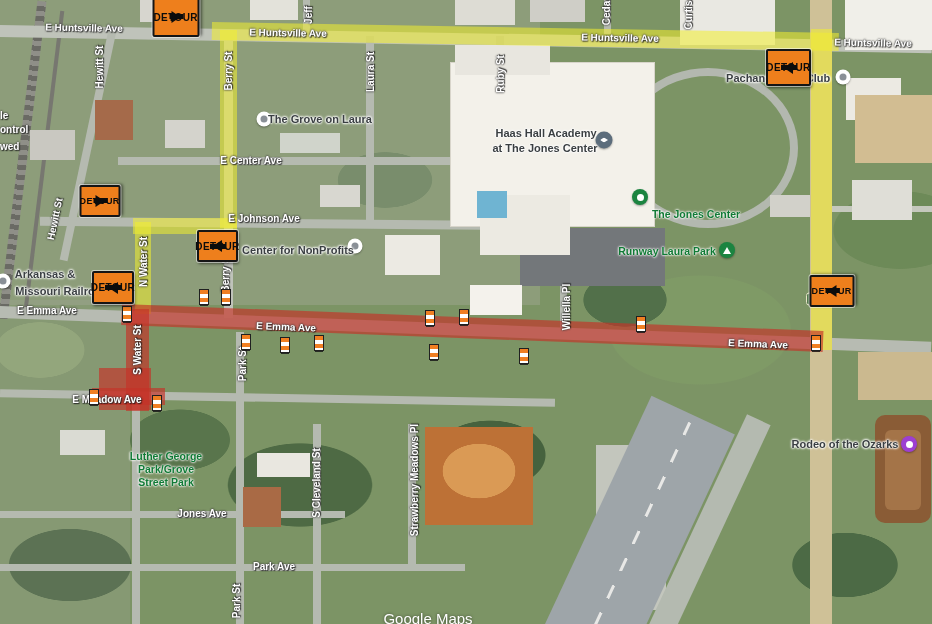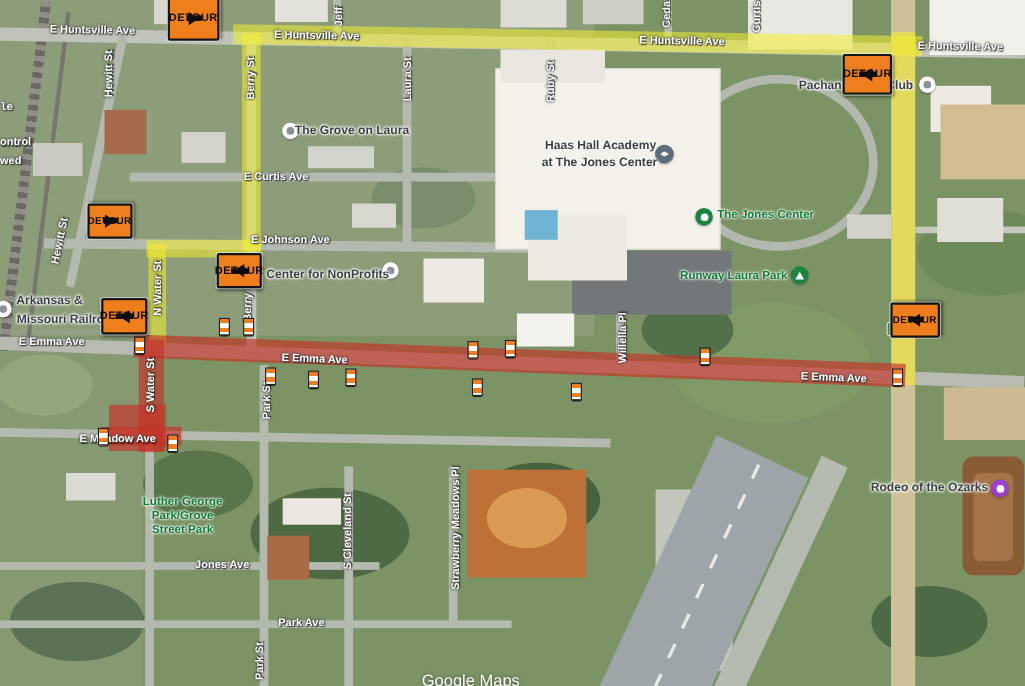--- a/index.html
+++ b/index.html
@@ -230,21 +230,21 @@
   <div class="lbl r1" style="left:873px;top:43px;">E Huntsville Ave</div>
   <div class="lbl v" style="left:100px;top:67px;">Hewitt St</div>
   <div class="lbl tilt" style="left:55px;top:219px;">Hewitt St</div>
   <div class="lbl v" style="left:229px;top:71px;">Berry St</div>
   <div class="lbl v" style="left:226px;top:273px;">Berry St</div>
   <div class="lbl v" style="left:371px;top:72px;">Laura St</div>
   <div class="lbl v" style="left:501px;top:74px;">Ruby St</div>
   <div class="lbl v" style="left:309px;top:15px;">Jeff</div>
   <div class="lbl v" style="left:607px;top:13px;">Ceda</div>
   <div class="lbl v" style="left:689px;top:15px;">Curtis</div>
-  <div class="lbl" style="left:251px;top:161px;">E Curtis Ave</div>
+  <div class="lbl" style="left:251px;top:161px;">E Center Ave</div>
   <div class="lbl" style="left:231px;top:219px;margin-left:33px;">E Johnson Ave</div>
   <div class="lbl" style="left:47px;top:311px;">E Emma Ave</div>
   <div class="lbl r2" style="left:286px;top:327px;">E Emma Ave</div>
   <div class="lbl r2" style="left:758px;top:344px;">E Emma Ave</div>
   <div class="lbl v" style="left:144px;top:262px;">N Water St</div>
   <div class="lbl v" style="left:138px;top:350px;">S Water St</div>
   <div class="lbl" style="left:107px;top:400px;">E Meadow Ave</div>
   <div class="lbl v" style="left:243px;top:364px;">Park St</div>
   <div class="lbl v" style="left:237px;top:601px;">Park St</div>
   <div class="lbl v" style="left:317px;top:483px;">S Cleveland St</div>
@@ -260,21 +260,21 @@
 
   <div class="mk mks" style="left:604px;top:140px;">
       <span class="dia"></span>
     </div>
   <div class="lbl dark" style="left:546px;top:133px;">Haas Hall Academy</div>
   <div class="lbl dark" style="left:545px;top:148px;">at The Jones Center</div>
 
   <div class="mk mkg" style="left:640px;top:197px;">
       <span class="wdot"></span>
     </div>
-  <div class="lbl green" style="left:696px;top:195px;">The Jones Center</div>
+  <div class="lbl green" style="left:696px;top:214px;">The Jones Center</div>
 
   <div class="lbl green" style="left:667px;top:251px;">Runway Laura Park</div>
   <div class="mk mkg" style="left:727px;top:250px;">
       <span class="tri"></span>
     </div>
 
   <div class="lbl dark" style="left:298px;top:250px;">Center for NonProfits</div>
   <div class="mk mkw" style="left:355px;top:246px;">
       <span class="dot"></span>
     </div>
@@ -293,20 +293,20 @@
 
   <div class="lbl dark" style="left:845px;top:444px;">Rodeo of the Ozarks</div>
   <div class="mk mkp" style="left:909px;top:444px;">
       <span class="wdot"></span>
     </div>
 
   <div class="lbl green" style="left:166px;top:456px;">Luther George</div>
   <div class="lbl green" style="left:166px;top:469px;">Park/Grove</div>
   <div class="lbl green" style="left:166px;top:482px;">Street Park</div>
 
-  <div class="lbl edge" style="left:0;top:99px;font-family:Liberation Mono, monospace;">le</div>
+  <div class="lbl edge" style="left:0;top:116px;">le</div>
   <div class="lbl edge" style="left:0;top:130px;">ontrol</div>
   <div class="lbl edge" style="left:0;top:147px;">wed</div>
 
   <div class="shield" style="left:817px;top:299px;">265</div>
 
   <div class="lbl gmaps" style="left:428px;top:619px;">Google Maps</div>
 </div>
 
 </body></html>

